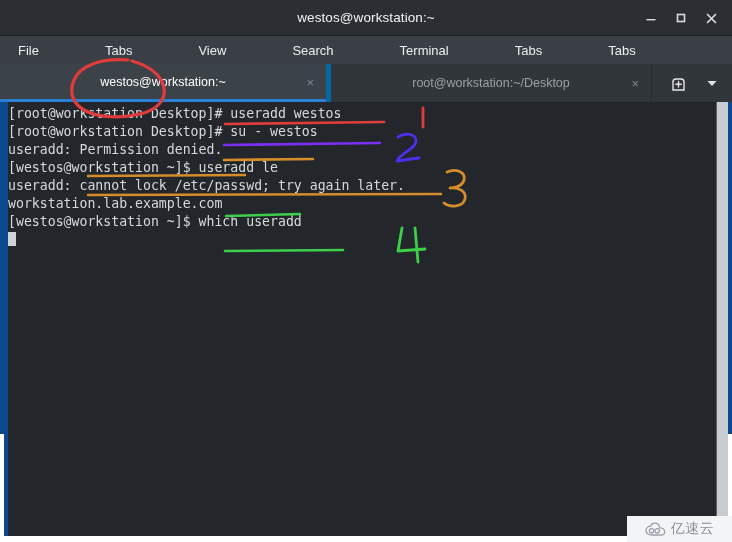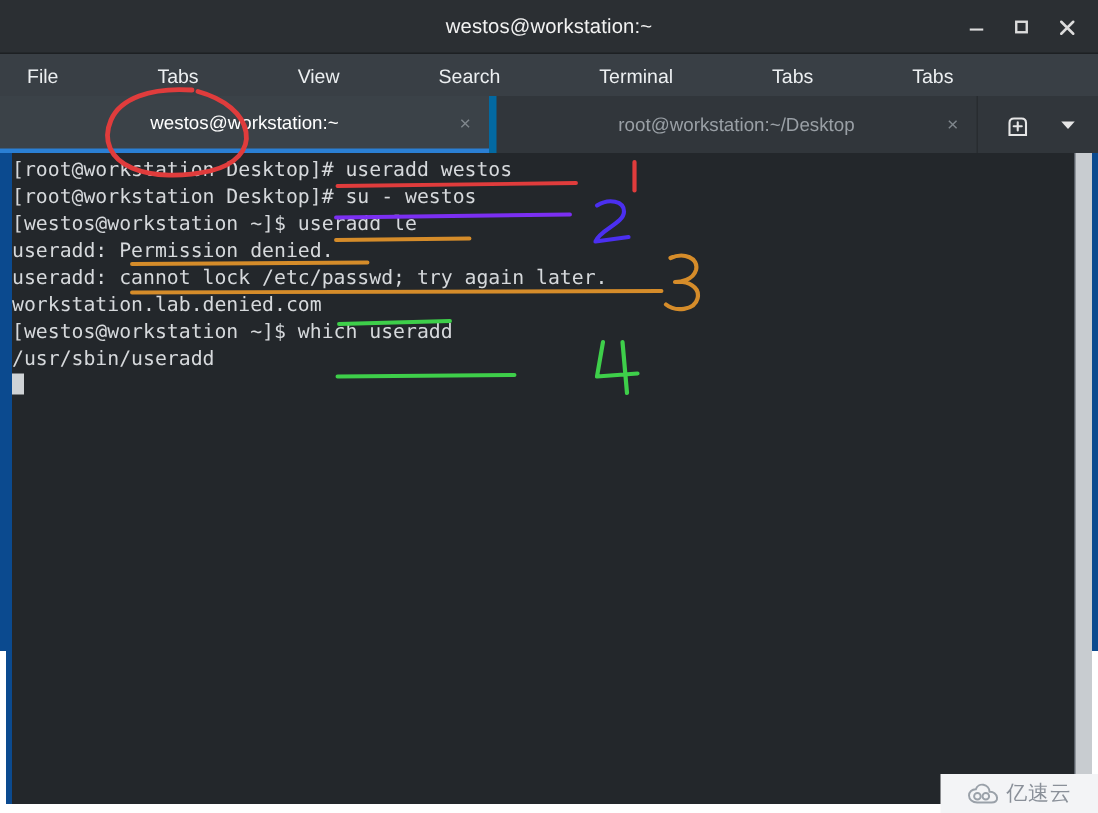--- a/index.html
+++ b/index.html
@@ -287,26 +287,25 @@
       </div>
     </div>
 
     <div class="terminal">
       <div class="term-left-edge"></div>
       <div class="term-scroll"></div>
 
       <div class="term-content">
         <div class="term-line">[root@workstation Desktop]# useradd westos</div>
         <div class="term-line">[root@workstation Desktop]# su - westos</div>
+        <div class="term-line">useradd: Permission denied.</div>
         <div class="term-line">[westos@workstation ~]$ useradd le</div>
-        <div class="term-line">useradd: Permission denied.</div>
         <div class="term-line">useradd: cannot lock /etc/passwd; try again later.</div>
-        <div class="term-line">workstation.lab.denied.com</div>
+        <div class="term-line">workstation.lab.example.com</div>
         <div class="term-line">[westos@workstation ~]$ which useradd</div>
-        <div class="term-line">/usr/sbin/useradd</div>
         <div class="term-line"><span class="cursor-block"></span></div>
       </div>
     </div>
 
     <svg class="anno-layer" viewBox="0 0 732 542">
 
       <path d="M128 60 C100 58 80 66 74 80 C68 94 74 106 88 112
                C102 118 122 118 140 114 C157 110 166 100 164 88
                C162 76 150 66 132 61" fill="none" stroke="#e03c3c" stroke-width="3.2" stroke-linecap="round" stroke-linejoin="round"></path>
 

